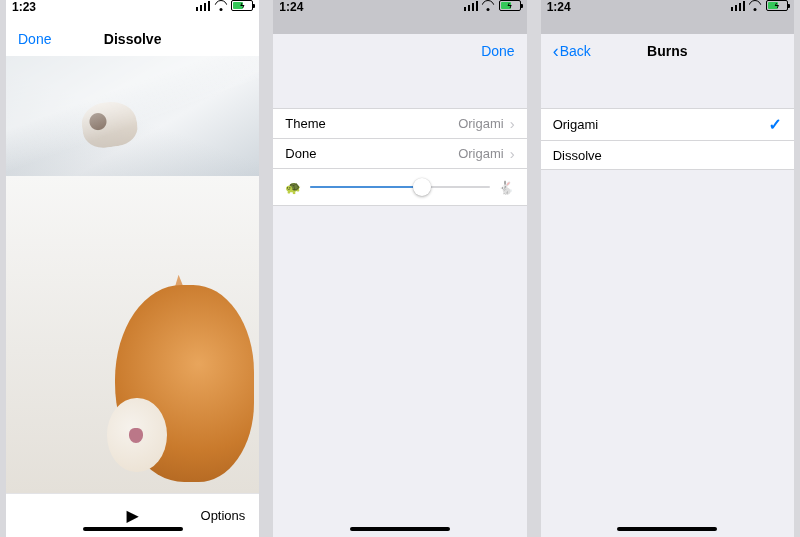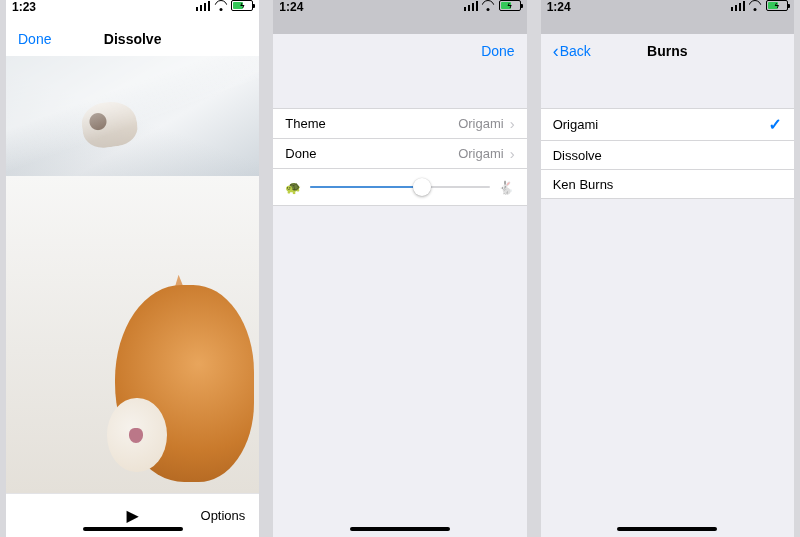--- a/index.html
+++ b/index.html
@@ -178,19 +178,16 @@
     <div class="sheet-pad"></div>
   </div>
   <div id="themes-list">
       <div class="cell first">
         <span class="label">Origami</span>
         <span class="check">✓</span>
       </div>
       <div class="cell">
         <span class="label">Dissolve</span>
       </div>
-      <div class="cell">
-        <span class="label">Ken Burns</span>
-      </div>
     </div>
   <div class="list-area"></div>
   <div class="home"></div>
 </div>
 
 </body></html>

